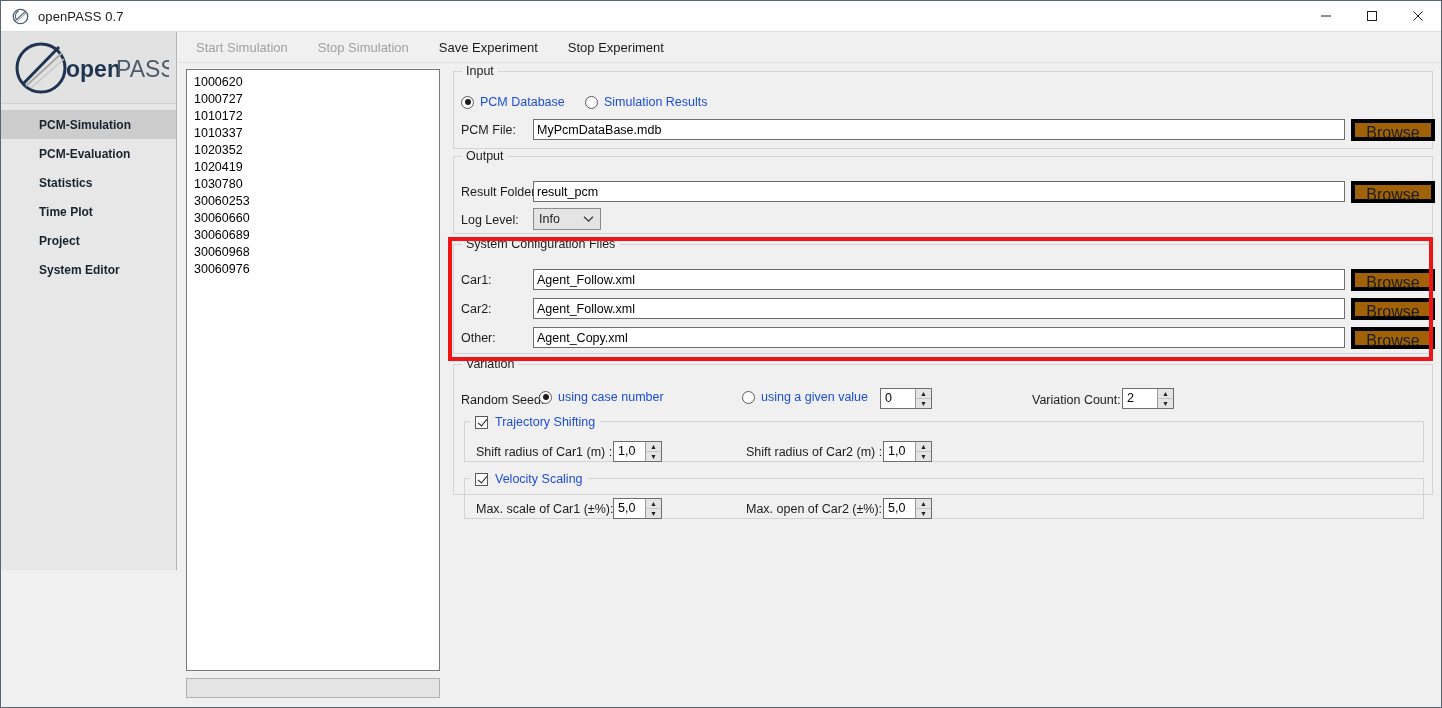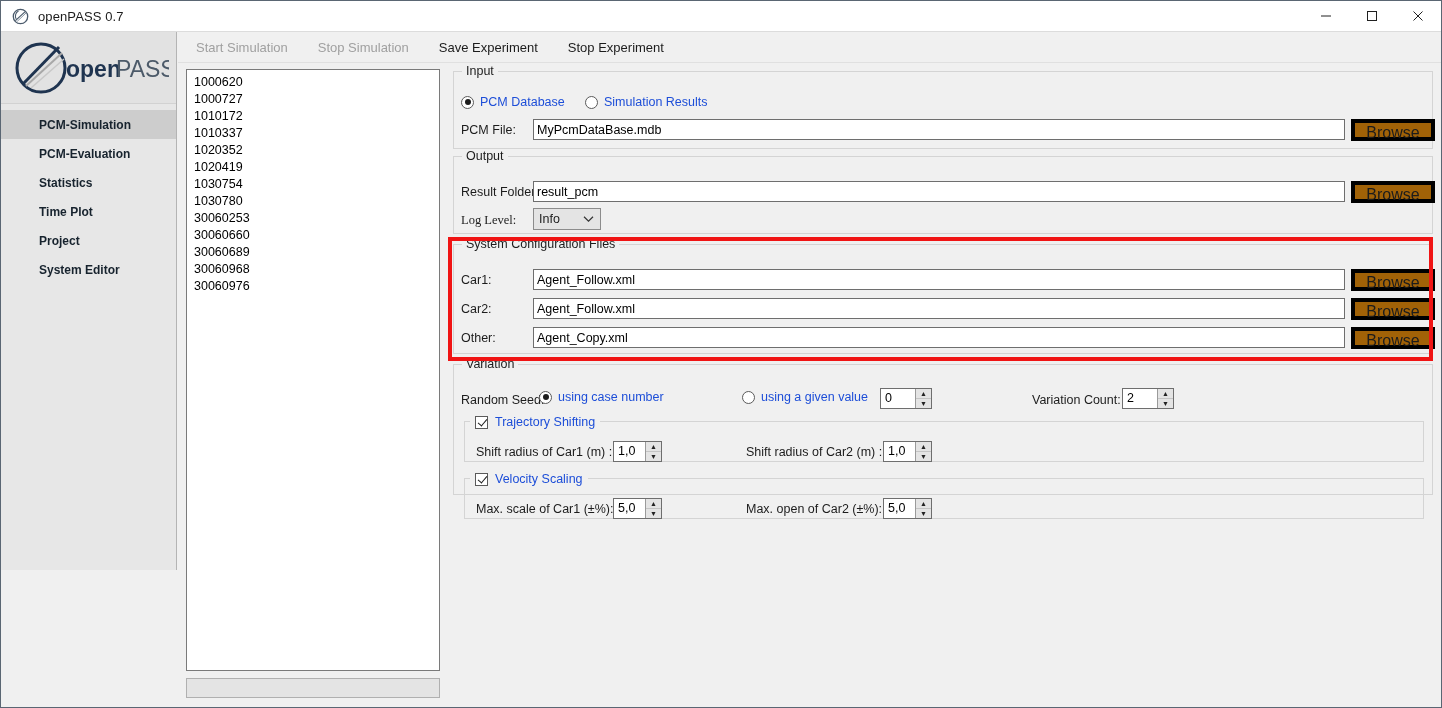--- a/index.html
+++ b/index.html
@@ -321,21 +321,20 @@
     </div>
   </div>
 
   <div class="caselist">
     <div class="case-item">1000620</div>
     <div class="case-item">1000727</div>
     <div class="case-item">1010172</div>
     <div class="case-item">1010337</div>
     <div class="case-item">1020352</div>
     <div class="case-item">1020419</div>
-    <div class="case-item">1030754</div>
     <div class="case-item">1030780</div>
     <div class="case-item">30060253</div>
     <div class="case-item">30060660</div>
     <div class="case-item">30060689</div>
     <div class="case-item">30060968</div>
     <div class="case-item">30060976</div>
   </div>
   <div class="progressbar">
     <span></span>
   </div>
@@ -361,21 +360,21 @@
 
   <div class="group" style="left:452px; top:155px; width:980px; height:78px;">
     <div class="g-title">Output</div>
 
     <div class="lbl" style="left:7px; top:28px;">Result Folder:</div>
     <input class="txtfield" style="left: 79px; top: 24px; width: 812px;" value="result_pcm">
     <div class="btn" style="left:897px; top:24px;">
       <span>Browse</span>
     </div>
 
-    <div class="lbl" style="left:7px; top:56px;font-family:Liberation Serif, serif;">Log Level:</div>
+    <div class="lbl" style="left:7px; top:56px;">Log Level:</div>
     <div class="combo" style="left:79px; top:51px;">
       <span class="cv">Info</span>
       <span class="arr">
         <svg width="11" height="8" viewBox="0 0 11 8">
             <polyline points="1,1.8 5.5,6.2 10,1.8" fill="none" stroke="#333" stroke-width="1.2"></polyline>
           </svg>
       </span>
     </div>
   </div>
 

